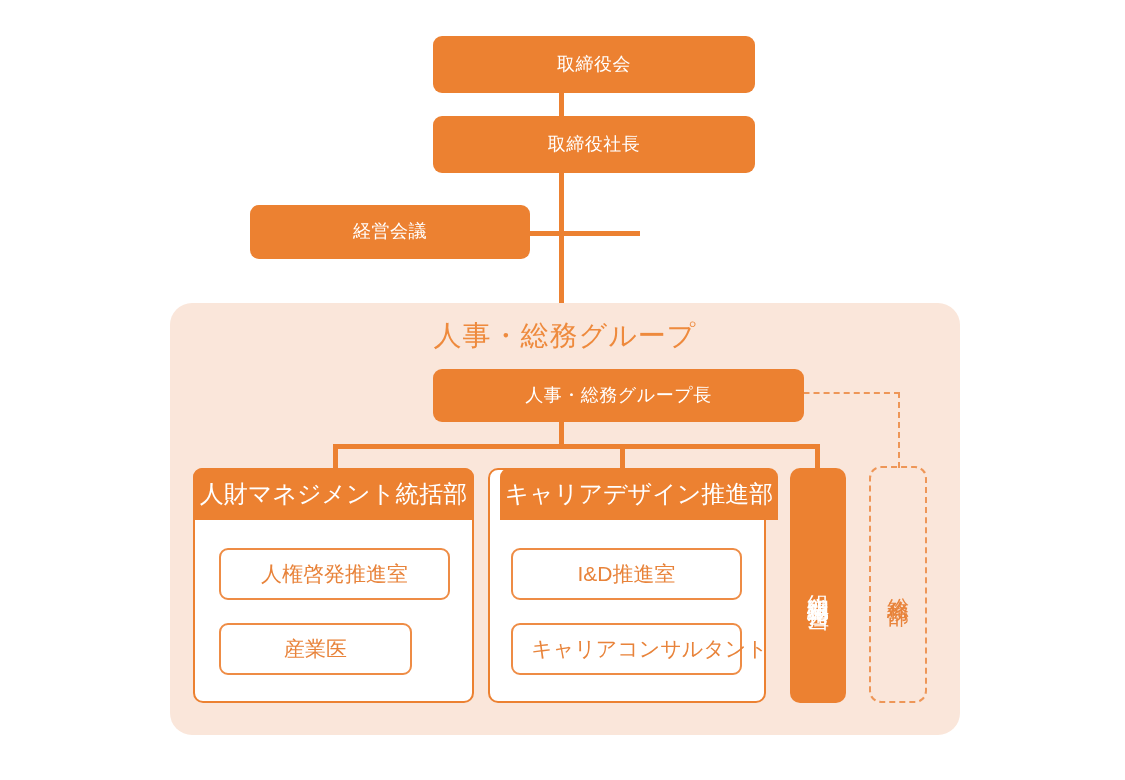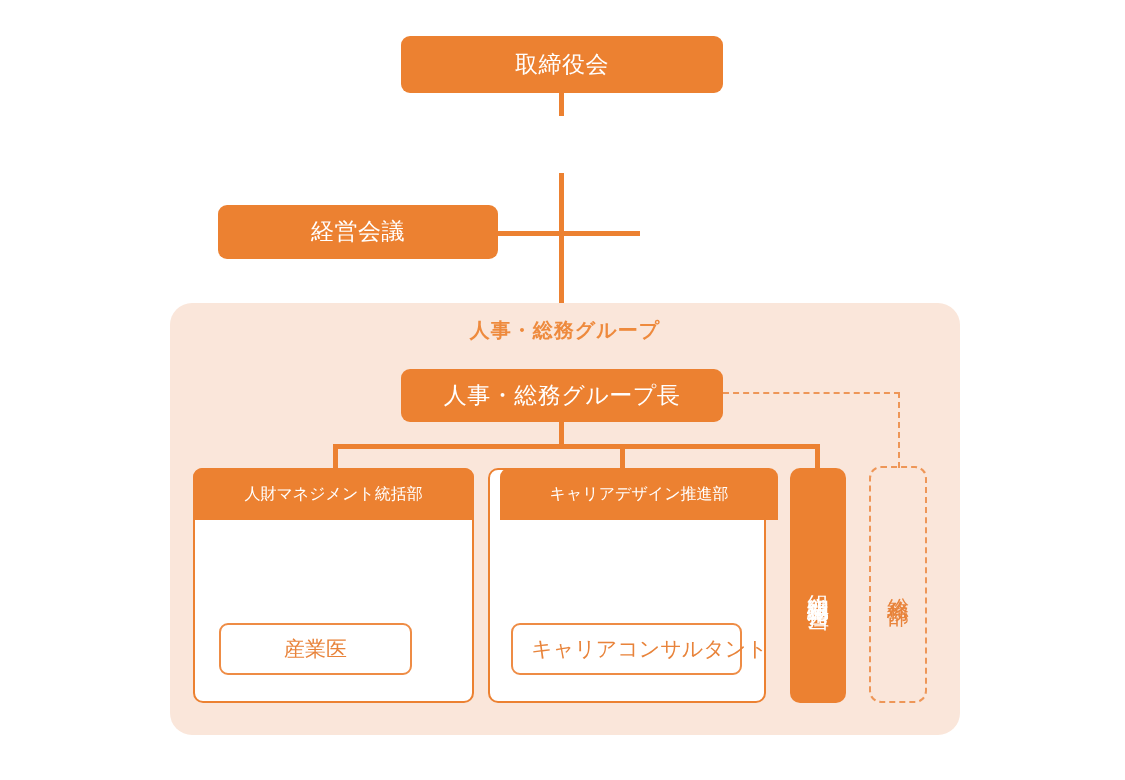--- a/index.html
+++ b/index.html
@@ -27,24 +27,25 @@
   }
   .box-orange {
     position: absolute;
     background: #EC8131;
     color: #ffffff;
     border-radius: 9px;
     display: flex;
     align-items: center;
     justify-content: center;
     text-align: center;
-    font-size: 23px;
+    font-size: 18px;
     letter-spacing: 0.5px;
     line-height: 1.2;
     white-space: nowrap;
+    margin-left: 32px;
   }
 
   
   #box-board        { left: 401px; top: 36px;  width: 322px; height: 57px; }
   #box-president    { left: 401px; top: 116px; width: 322px; height: 57px; }
   #box-mgmt-meeting { left: 218px; top: 205px; width: 280px; height: 54px; }
   #box-hr-committee { left: 640px; top: 205px; width: 280px; height: 57px; }
 
   #line-board-pres   { left: 559px; top: 93px;  width: 5px;  height: 23px; }
   #line-pres-down    { left: 559px; top: 173px; width: 5px;  height: 133px; }
@@ -60,28 +61,28 @@
     background: #FAE6DA;
     border-radius: 22px;
   }
   #group-title {
     position: absolute;
     left: 0;
     top: 14px;
     width: 790px;
     text-align: center;
     color: #EE8A3D;
-    font-weight: bold;
-    font-size: 20px;
+    font-weight: normal;
+    font-size: 28px;
     letter-spacing: 1px;
     white-space: nowrap;
   }
 
   #box-group-leader {
-    left: 401px; top: 369px; width: 322px; height: 53px;
+    left: 401px; top: 369px; width: 371px; height: 53px;
     z-index: 3;
   }
 
   
   #line-leader-down  { left: 559px; top: 422px; width: 5px; height: 27px; z-index: 2; }
   #line-bus          { left: 333px; top: 444px; width: 487px; height: 5px; z-index: 2; }
   #line-drop-left    { left: 333px; top: 444px; width: 5px; height: 25px; z-index: 2; }
   #line-drop-mid     { left: 620px; top: 444px; width: 5px; height: 25px; z-index: 2; }
   #line-drop-right   { left: 815px; top: 444px; width: 5px; height: 25px; z-index: 2; }
 
@@ -108,21 +109,21 @@
     z-index: 4;
   }
   .dept-header {
     position: absolute;
     background: #EC8131;
     color: #ffffff;
     border-radius: 9px 9px 0 0;
     display: flex;
     align-items: center;
     justify-content: center;
-    font-size: 16px;
+    font-size: 24px;
     white-space: nowrap;
     z-index: 5;
   }
   #dept-card-hcm    { left: 193px; top: 468px; width: 281px; height: 235px; }
   #dept-header-hcm  { left: 193px; top: 468px; width: 281px; height: 52px; }
   #dept-card-career { left: 488px; top: 468px; width: 278px; height: 235px; }
   #dept-header-career { left: 500px; top: 468px; width: 278px; height: 52px; }
 
   .unit-box {
     position: absolute;
@@ -171,20 +172,21 @@
 </style>
 </head>
 <body>
 
 <div id="chart-root">
 
   <div class="box-orange" id="box-board">取締役会</div>
 
   <div class="line" id="line-board-pres"></div>
 
+  <div class="box-orange" id="box-president">取締役社長</div>
 
   <div class="line" id="line-pres-down"></div>
 
   <div class="line" id="line-side-branch"></div>
 
   <div class="box-orange" id="box-mgmt-meeting">経営会議</div>
 
 
   <div id="group-panel">
     <div id="group-title">人事・総務グループ</div>
@@ -197,24 +199,26 @@
 
   <div class="line" id="line-leader-down"></div>
   <div class="line" id="line-bus"></div>
   <div class="line" id="line-drop-left"></div>
   <div class="line" id="line-drop-mid"></div>
   <div class="line" id="line-drop-right"></div>
 
   <div class="dept-card" id="dept-card-hcm"></div>
   <div class="dept-header" id="dept-header-hcm">人財マネジメント統括部</div>
 
+  <div class="unit-box" id="unit-human-rights">人権啓発推進室</div>
   <div class="unit-box" id="unit-doctor">産業医</div>
 
   <div class="dept-card" id="dept-card-career"></div>
   <div class="dept-header" id="dept-header-career">キャリアデザイン推進部</div>
 
+  <div class="unit-box" id="unit-ind">I&amp;D推進室</div>
   <div class="unit-box" id="unit-career-cons">キャリアコンサルタント</div>
 
   <div class="vbox" id="box-org-dev">組織開発担当</div>
 
   <div class="vbox" id="box-general-affairs">総務部</div>
 
 </div>
 
 </body></html>

